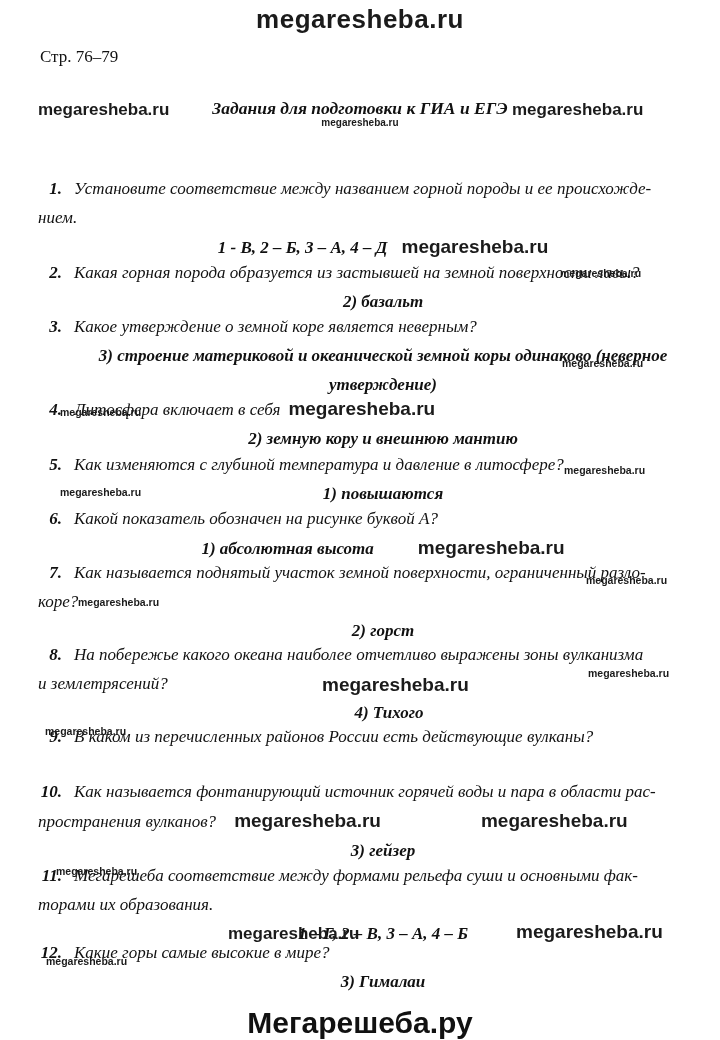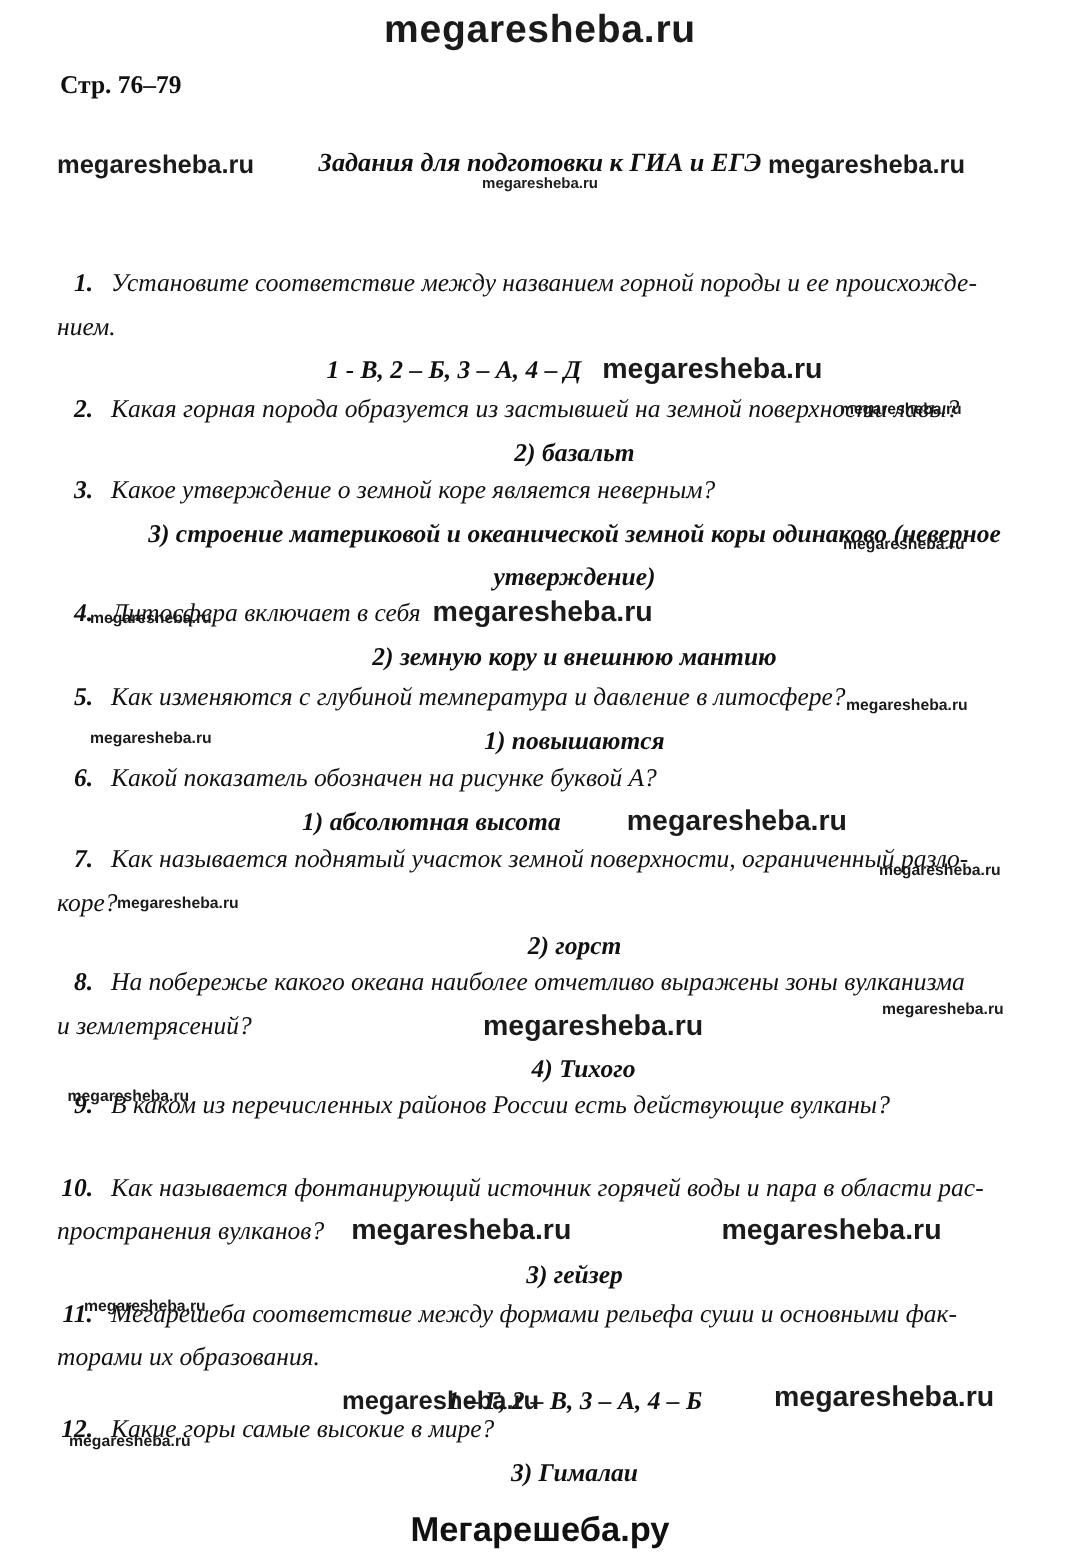--- a/index.html
+++ b/index.html
@@ -22,21 +22,21 @@
     color: #1b1b1b;
     white-space: nowrap;
   }
   .wm-top { font-size: 26px; left: 0; right: 0; text-align: center; top: 4px; letter-spacing: 0.5px; }
   .wm-17 { font-size: 17px; }
   .wm-19 { font-size: 19px; }
   .wm-small { font-size: 10.5px; }
   .wm-center-line { left: 0; right: 0; text-align: center; }
 
   .page-ref {
-    font-size: 17px; font-weight: bold;
+    font-size: 17px; font-weight: normal;
     left: 40px; top: 47px;
   }
   .heading {
     font-size: 17.5px; font-weight: bold; font-style: italic;
     left: 0; right: 0; text-align: center; top: 98px;
   }
 
   
   .q {
     position: absolute;
@@ -58,21 +58,21 @@
   .wm-inline { font-size: 19px; vertical-align: baseline; }
   .ml8  { margin-left: 8px; }
   .ml14 { margin-left: 14px; }
   .ml18 { margin-left: 18px; }
   .ml44 { margin-left: 44px; }
   .ml100{ margin-left: 100px; }
 
   .footer {
     font-family: "Liberation Sans", sans-serif;
     font-weight: bold;
-    font-size: 23px;
+    font-size: 30px;
     left: 0; right: 0; text-align: center; top: 1006px;
   }
 </style>
 </head>
 <body>
 
 <div class="page">
 
   <div class="wm wm-top abs">megaresheba.ru</div>
   <div class="page-ref abs">Стр. 76–79</div>

